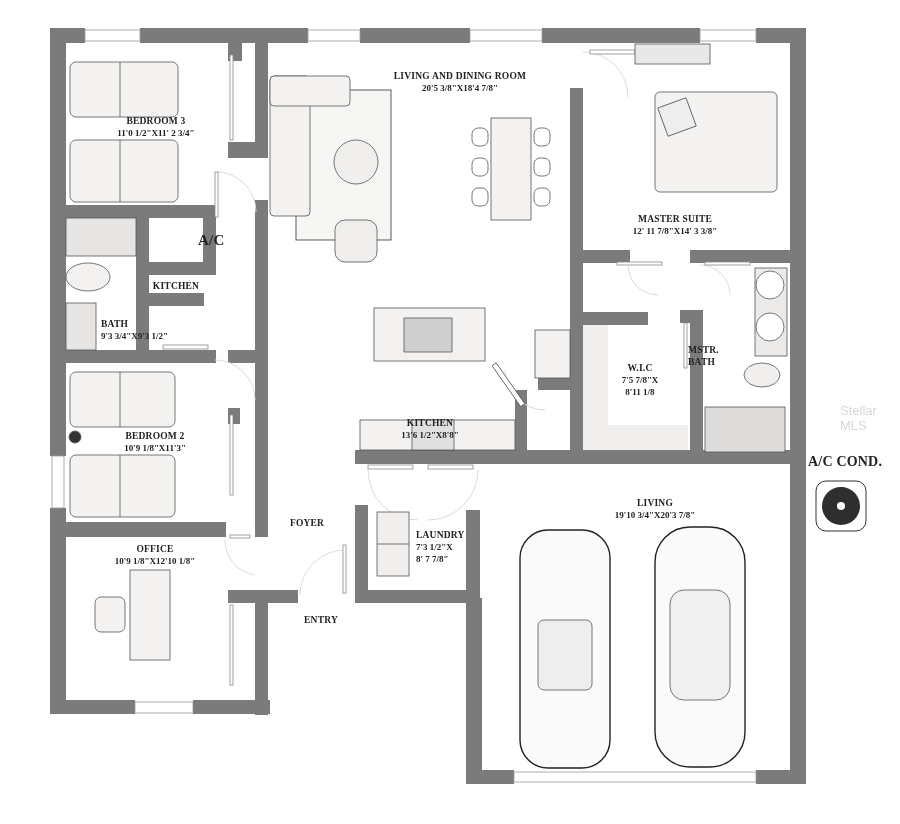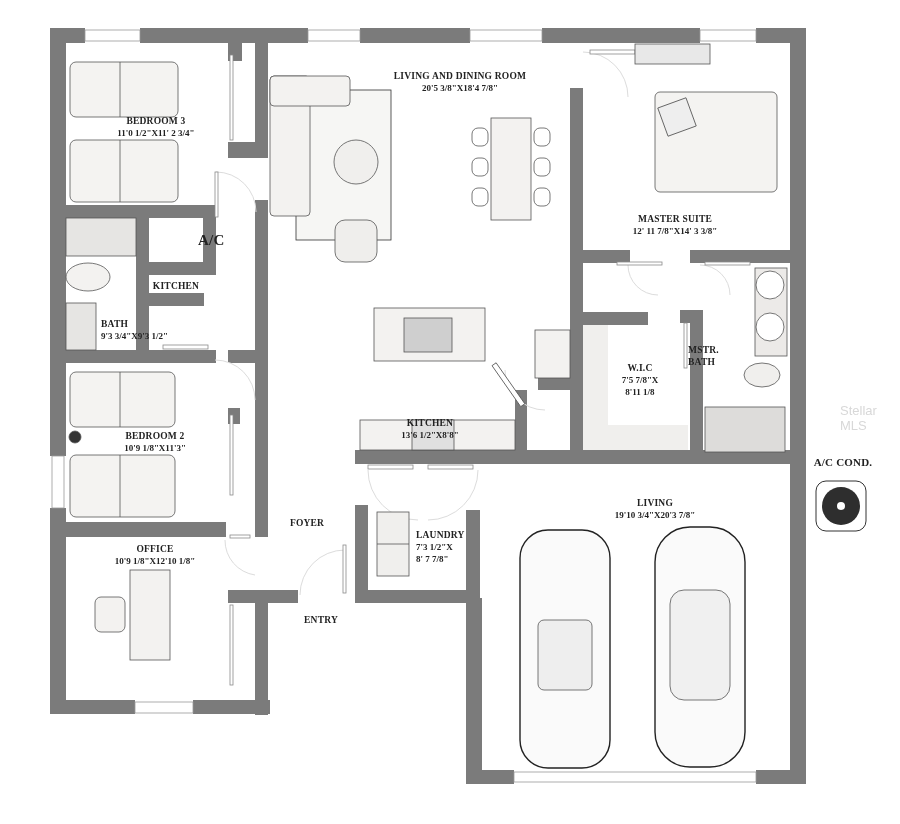--- a/index.html
+++ b/index.html
@@ -245,15 +245,15 @@
   <span class="d">8' 7 7/8"</span>
 </div>
 <div class="lbl" style="left:80px;top:543px;width:150px;">
   <span class="n">OFFICE</span>
   <span class="d">10'9 1/8"X12'10 1/8"</span>
 </div>
 <div class="lbl" style="left:296px;top:614px;width:50px;font-family:Liberation Serif, serif;">
   <span class="n">ENTRY</span>
 </div>
 <div class="lbl" style="left:808px;top:456px;width:70px;">
-  <span class="n" style="font-size:11px;">A/C COND.</span>
+  <span class="n" style="font-size:14px;">A/C COND.</span>
 </div>
 <div class="watermark">Stellar MLS</div>
 
 </body></html>

